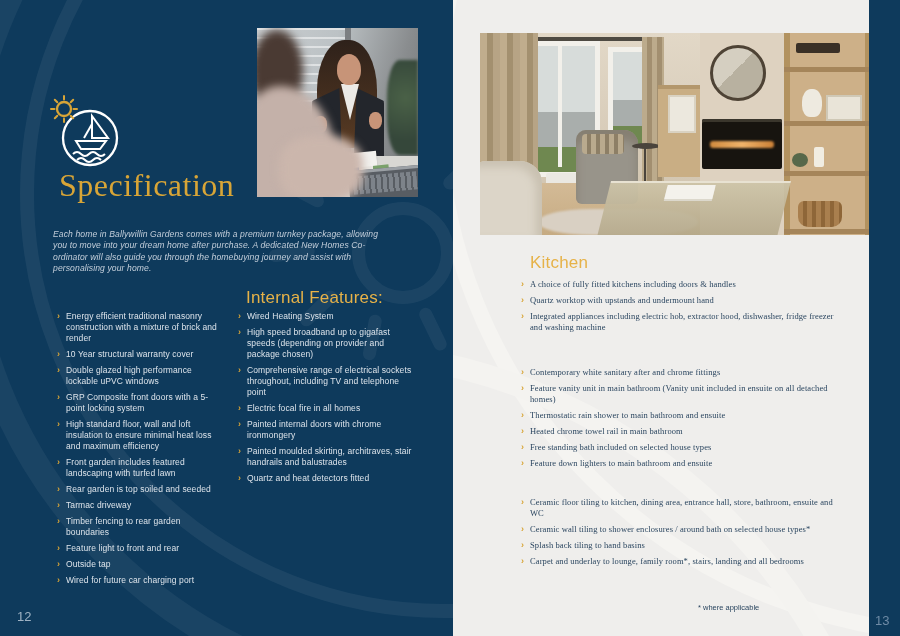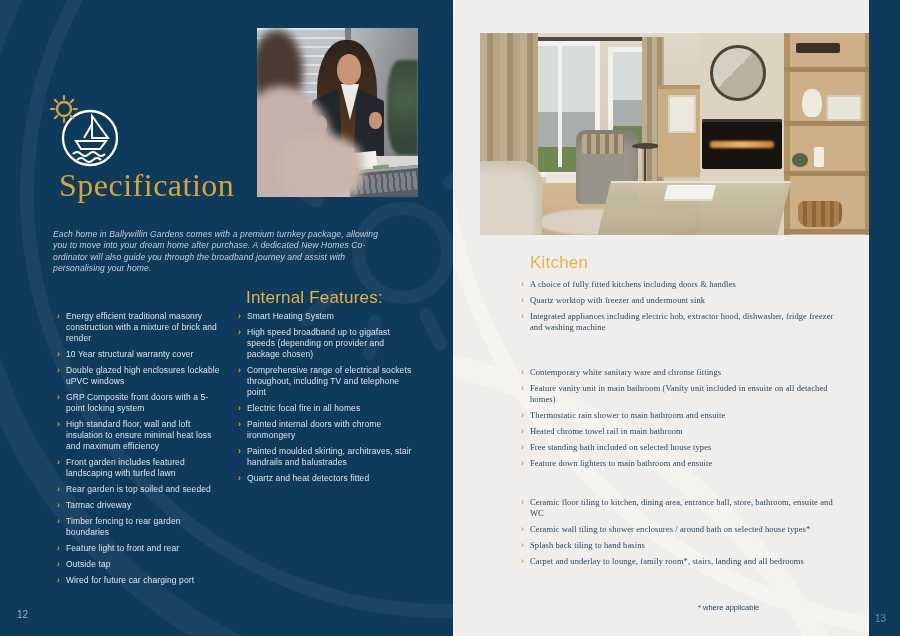--- a/index.html
+++ b/index.html
@@ -45,21 +45,21 @@
 
   .sec-kitchen-h{left:530px;top:253px;}
   .sec-kitchen-l{left:521px;top:279px;width:330px;}
   .sec-bath-h{left:530px;top:341px;}
   .sec-bath-l{left:521px;top:367px;width:330px;}
   .sec-floor-h{left:530px;top:473px;}
   .sec-floor-l{left:521px;top:497px;width:330px;}
   .list-right .ftext{width:310px;font-family:Liberation Serif, serif;}
 
   .footnote{position:absolute;left:698px;top:603px;font-size:7.5px;color:#2b4660;font-weight:500;}
-  .pageno{position:absolute;font-size:10px;}
+  .pageno{position:absolute;font-size:13px;}
   .pageno-left{left:17px;top:609px;color:#9fb3c4;}
   .pageno-right{left:6px;top:613px;color:#6f8ba6;}
 
   
   .photo-consult{position:absolute;left:257px;top:28px;width:161px;height:169px;overflow:hidden;
     background:linear-gradient(105deg,#c9cdcf 0%,#bcc2c5 40%,#8a8d8f 75%,#6f7274 100%);}
   .pc-blinds{position:absolute;left:0;top:0;width:92px;height:122px;
     background:repeating-linear-gradient(180deg,rgba(255,255,255,0.5) 0 2px,rgba(255,255,255,0) 2px 9px);}
   .pc-frame{position:absolute;left:88px;top:0;width:6px;height:124px;background:#7c7f82;}
   .pc-plant{position:absolute;left:130px;top:32px;width:31px;height:95px;border-radius:40% 0 0 40%;
@@ -169,21 +169,21 @@
         <line x1="7" y1="15" x2="10.5" y2="15"></line>
           <line x1="29.5" y1="15" x2="33" y2="15"></line>
         <line x1="10.8" y1="5.8" x2="13.3" y2="8.3"></line>
           <line x1="26.7" y1="21.7" x2="29.2" y2="24.2"></line>
         <line x1="29.2" y1="5.8" x2="26.7" y2="8.3"></line>
           <line x1="13.3" y1="21.7" x2="10.8" y2="24.2"></line>
       </g>
     </svg>
 
     <div class="title">Specification</div>
-    <p class="intro">Each home in Ballywillin Gardens comes with a premium turnkey package, allowing you to move into your dream home after purchase. A dedicated New Homes Co-ordinator will also guide you through the broadband journey and assist with personalising your home.</p>
+    <p class="intro">Each home in Ballywillin Gardens comes with a premium turnkey package, allowing you to move into your dream home after purchase. A dedicated New Homes Co-ordinator will also guide you through the homebuying journey and assist with personalising your home.</p>
 
     <div class="photo-consult">
       <div class="pc-blinds"></div>
       <div class="pc-frame"></div>
       <div class="pc-plant"></div>
       <div class="pc-hair"></div>
       <div class="pc-blazer"></div>
       <div class="pc-shirt"></div>
       <div class="pc-face"></div>
       <div class="pc-hand-l"></div>
@@ -202,21 +202,21 @@
         <div class="feat">
           <span class="chev">›</span>
           <span class="ftext">Energy efficient traditional masonry construction with a mixture of brick and render</span>
         </div>
         <div class="feat">
           <span class="chev">›</span>
           <span class="ftext">10 Year structural warranty cover</span>
         </div>
         <div class="feat">
           <span class="chev">›</span>
-          <span class="ftext">Double glazed high enclosures lockable uPVC windows</span>
+          <span class="ftext">Double glazed high performance lockable uPVC windows</span>
         </div>
         <div class="feat">
           <span class="chev">›</span>
           <span class="ftext">GRP Composite front doors with a 5-point locking system</span>
         </div>
         <div class="feat">
           <span class="chev">›</span>
           <span class="ftext">High standard floor, wall and loft insulation to ensure minimal heat loss and maximum efficiency</span>
         </div>
         <div class="feat">
@@ -246,21 +246,21 @@
         <div class="feat">
           <span class="chev">›</span>
           <span class="ftext">Wired for future car charging port</span>
         </div>
       </div>
 
     <h2 class="h-gold lh" style="left:246px;top:288px;text-align:center;">Internal Features:</h2>
     <div class="list list-left col-int">
         <div class="feat">
           <span class="chev">›</span>
-          <span class="ftext">Smart Heating System</span>
+          <span class="ftext">Wired Heating System</span>
         </div>
         <div class="feat">
           <span class="chev">›</span>
           <span class="ftext">High speed broadband up to gigafast speeds (depending on provider and package chosen)</span>
         </div>
         <div class="feat">
           <span class="chev">›</span>
           <span class="ftext">Comprehensive range of electrical sockets throughout, including TV and telephone point</span>
         </div>
         <div class="feat">
@@ -322,32 +322,32 @@
   </div>
 
   <h2 class="h-gold lh sec-kitchen-h">Kitchen</h2>
   <div class="list list-right sec-kitchen-l">
       <div class="feat">
         <span class="chev">›</span>
         <span class="ftext">A choice of fully fitted kitchens including doors &amp; handles</span>
       </div>
       <div class="feat">
         <span class="chev">›</span>
-        <span class="ftext">Quartz worktop with freezer and undermount sink</span>
+        <span class="ftext">Quartz worktop with upstands and undermount hand</span>
       </div>
       <div class="feat">
         <span class="chev">›</span>
         <span class="ftext">Integrated appliances including electric hob, extractor hood, dishwasher, fridge freezer and washing machine</span>
       </div>
     </div>
 
   <div class="list list-right sec-bath-l">
       <div class="feat">
         <span class="chev">›</span>
-        <span class="ftext">Contemporary white sanitary ware and chrome fittings</span>
+        <span class="ftext">Contemporary white sanitary after and chrome fittings</span>
       </div>
       <div class="feat">
         <span class="chev">›</span>
         <span class="ftext">Feature vanity unit in main bathroom (Vanity unit included in ensuite on all detached homes)</span>
       </div>
       <div class="feat">
         <span class="chev">›</span>
         <span class="ftext">Thermostatic rain shower to main bathroom and ensuite</span>
       </div>
       <div class="feat">

